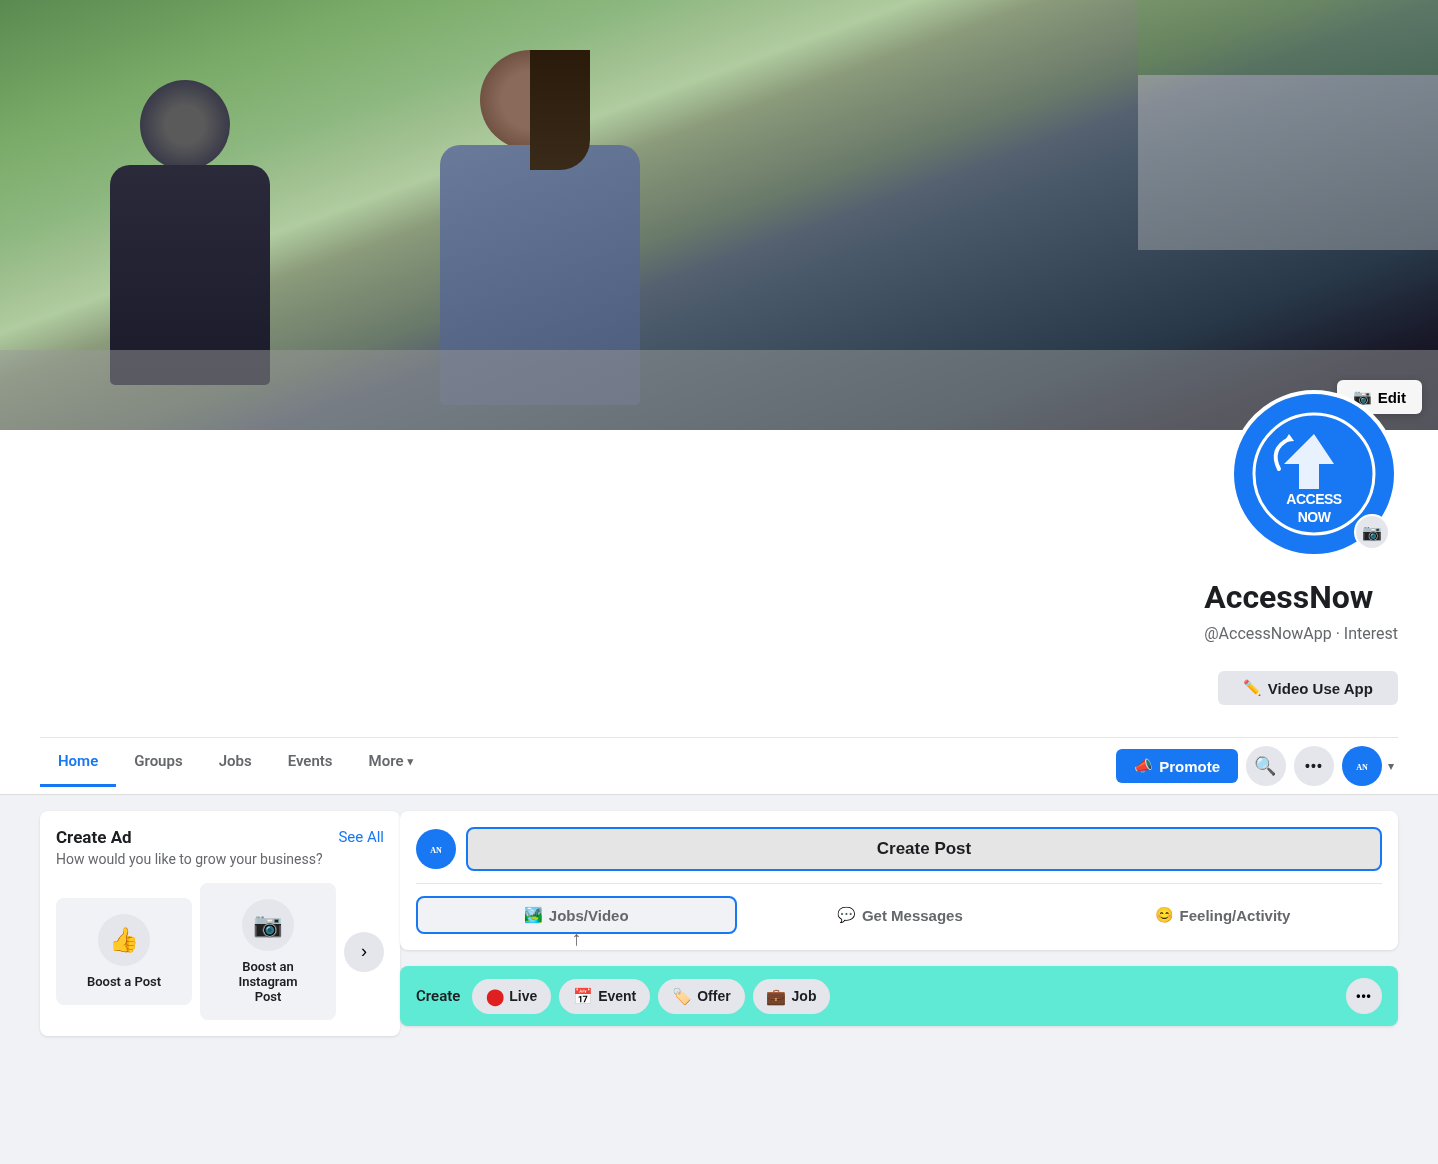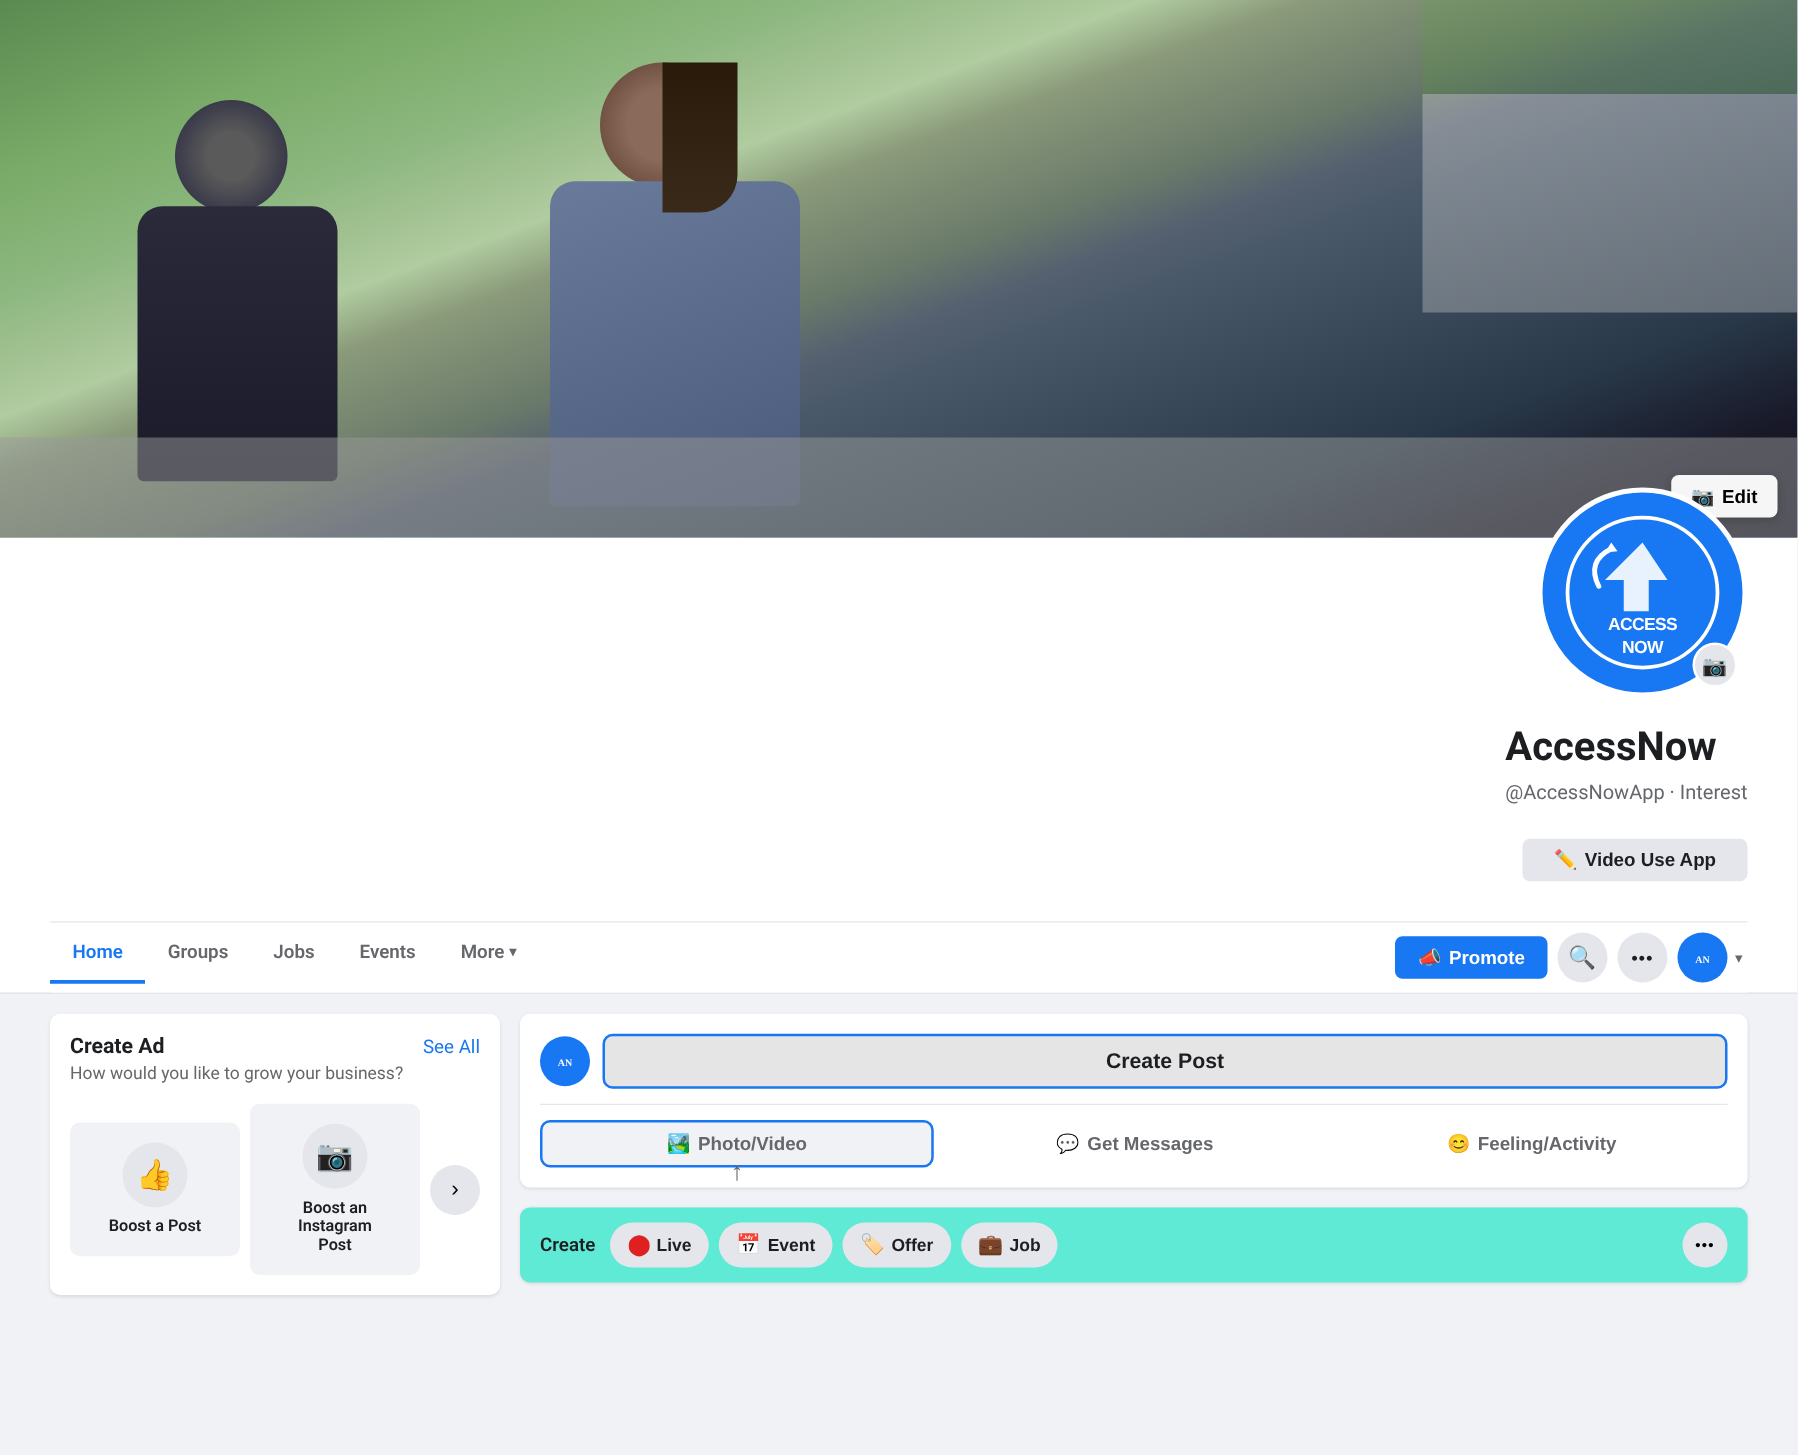--- a/index.html
+++ b/index.html
@@ -186,21 +186,20 @@
     .dropdown-arrow {
       cursor: pointer;
       padding: 0 4px;
       font-size: 12px;
       color: #65676b;
     }
 
     
     .main-content {
       display: flex;
-      gap: 16px;
       padding: 16px 40px;
       max-width: 1438px;
       margin: 0 auto;
     }
 
     
     .left-panel {
       width: 360px;
       flex-shrink: 0;
     }
@@ -520,21 +519,21 @@
 
         <button class="create-post-btn-box">
           <span>Create Post</span>
         </button>
       </div>
 
       <div class="post-options-row">
 
         <button class="post-option-btn selected" style="position:relative;">
           <span style="color:#45bd62;">🏞️</span>
-          <span>Photo/Video</span>
+          <span>Jobs/Video</span>
 
           <span style="position:absolute;bottom:-18px;left:50%;transform:translateX(-50%);font-size:20px;">↑</span>
         </button>
         <button class="post-option-btn">
           <span style="color:#1877f2;">💬</span>
           <span>Get Messages</span>
         </button>
         <button class="post-option-btn">
           <span style="color:#f7b928;">😊</span>
           <span>Feeling/Activity</span>

